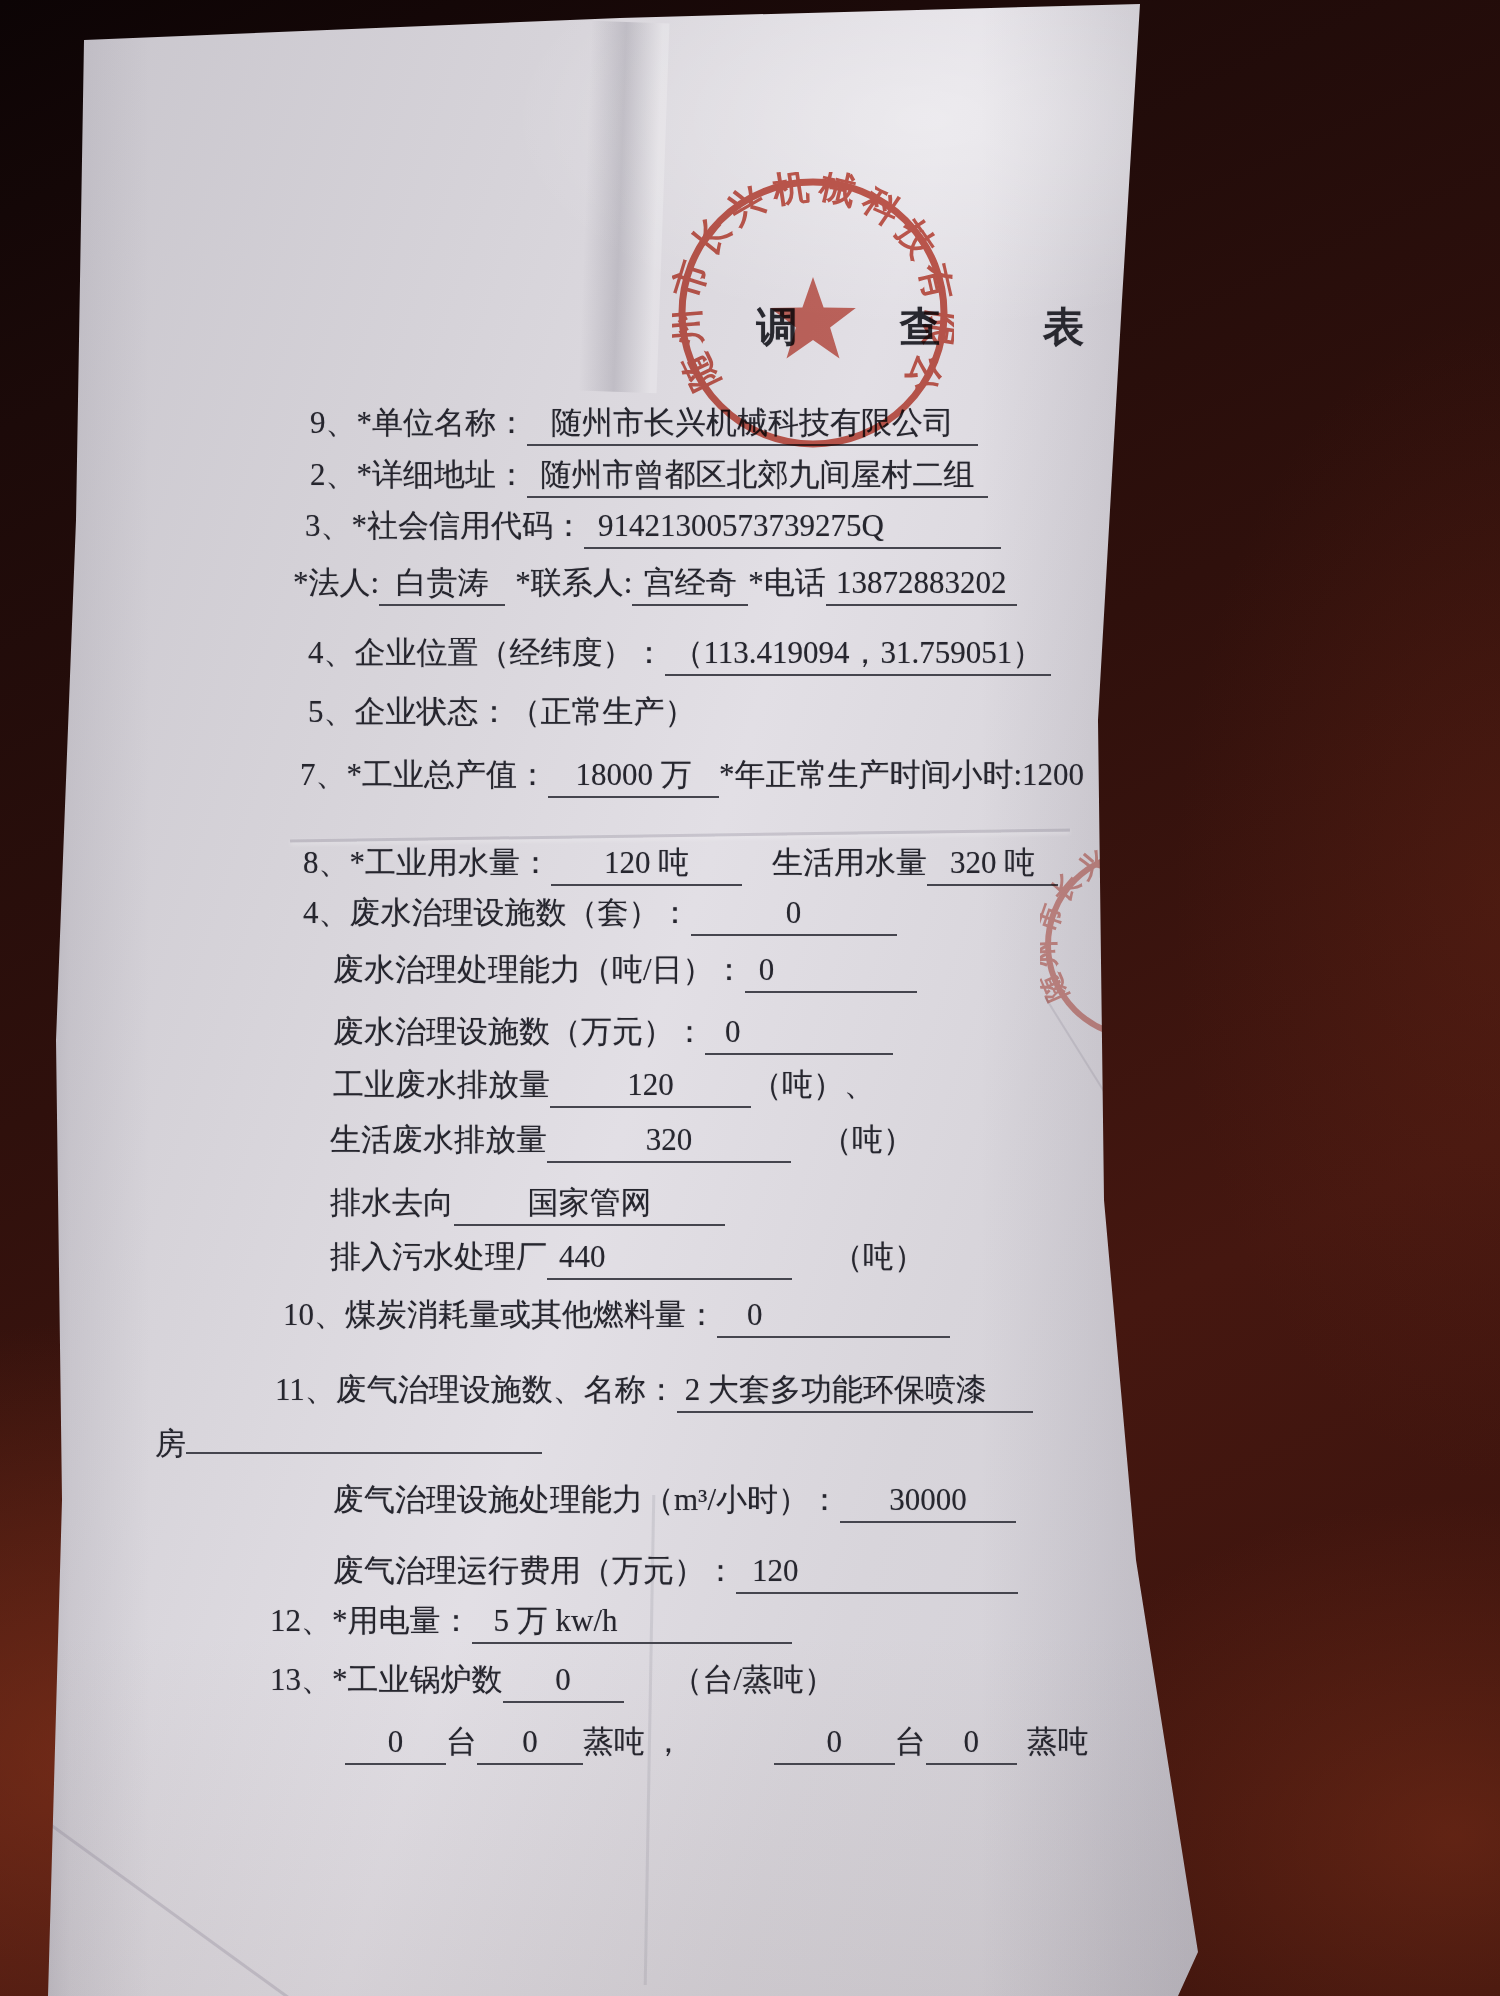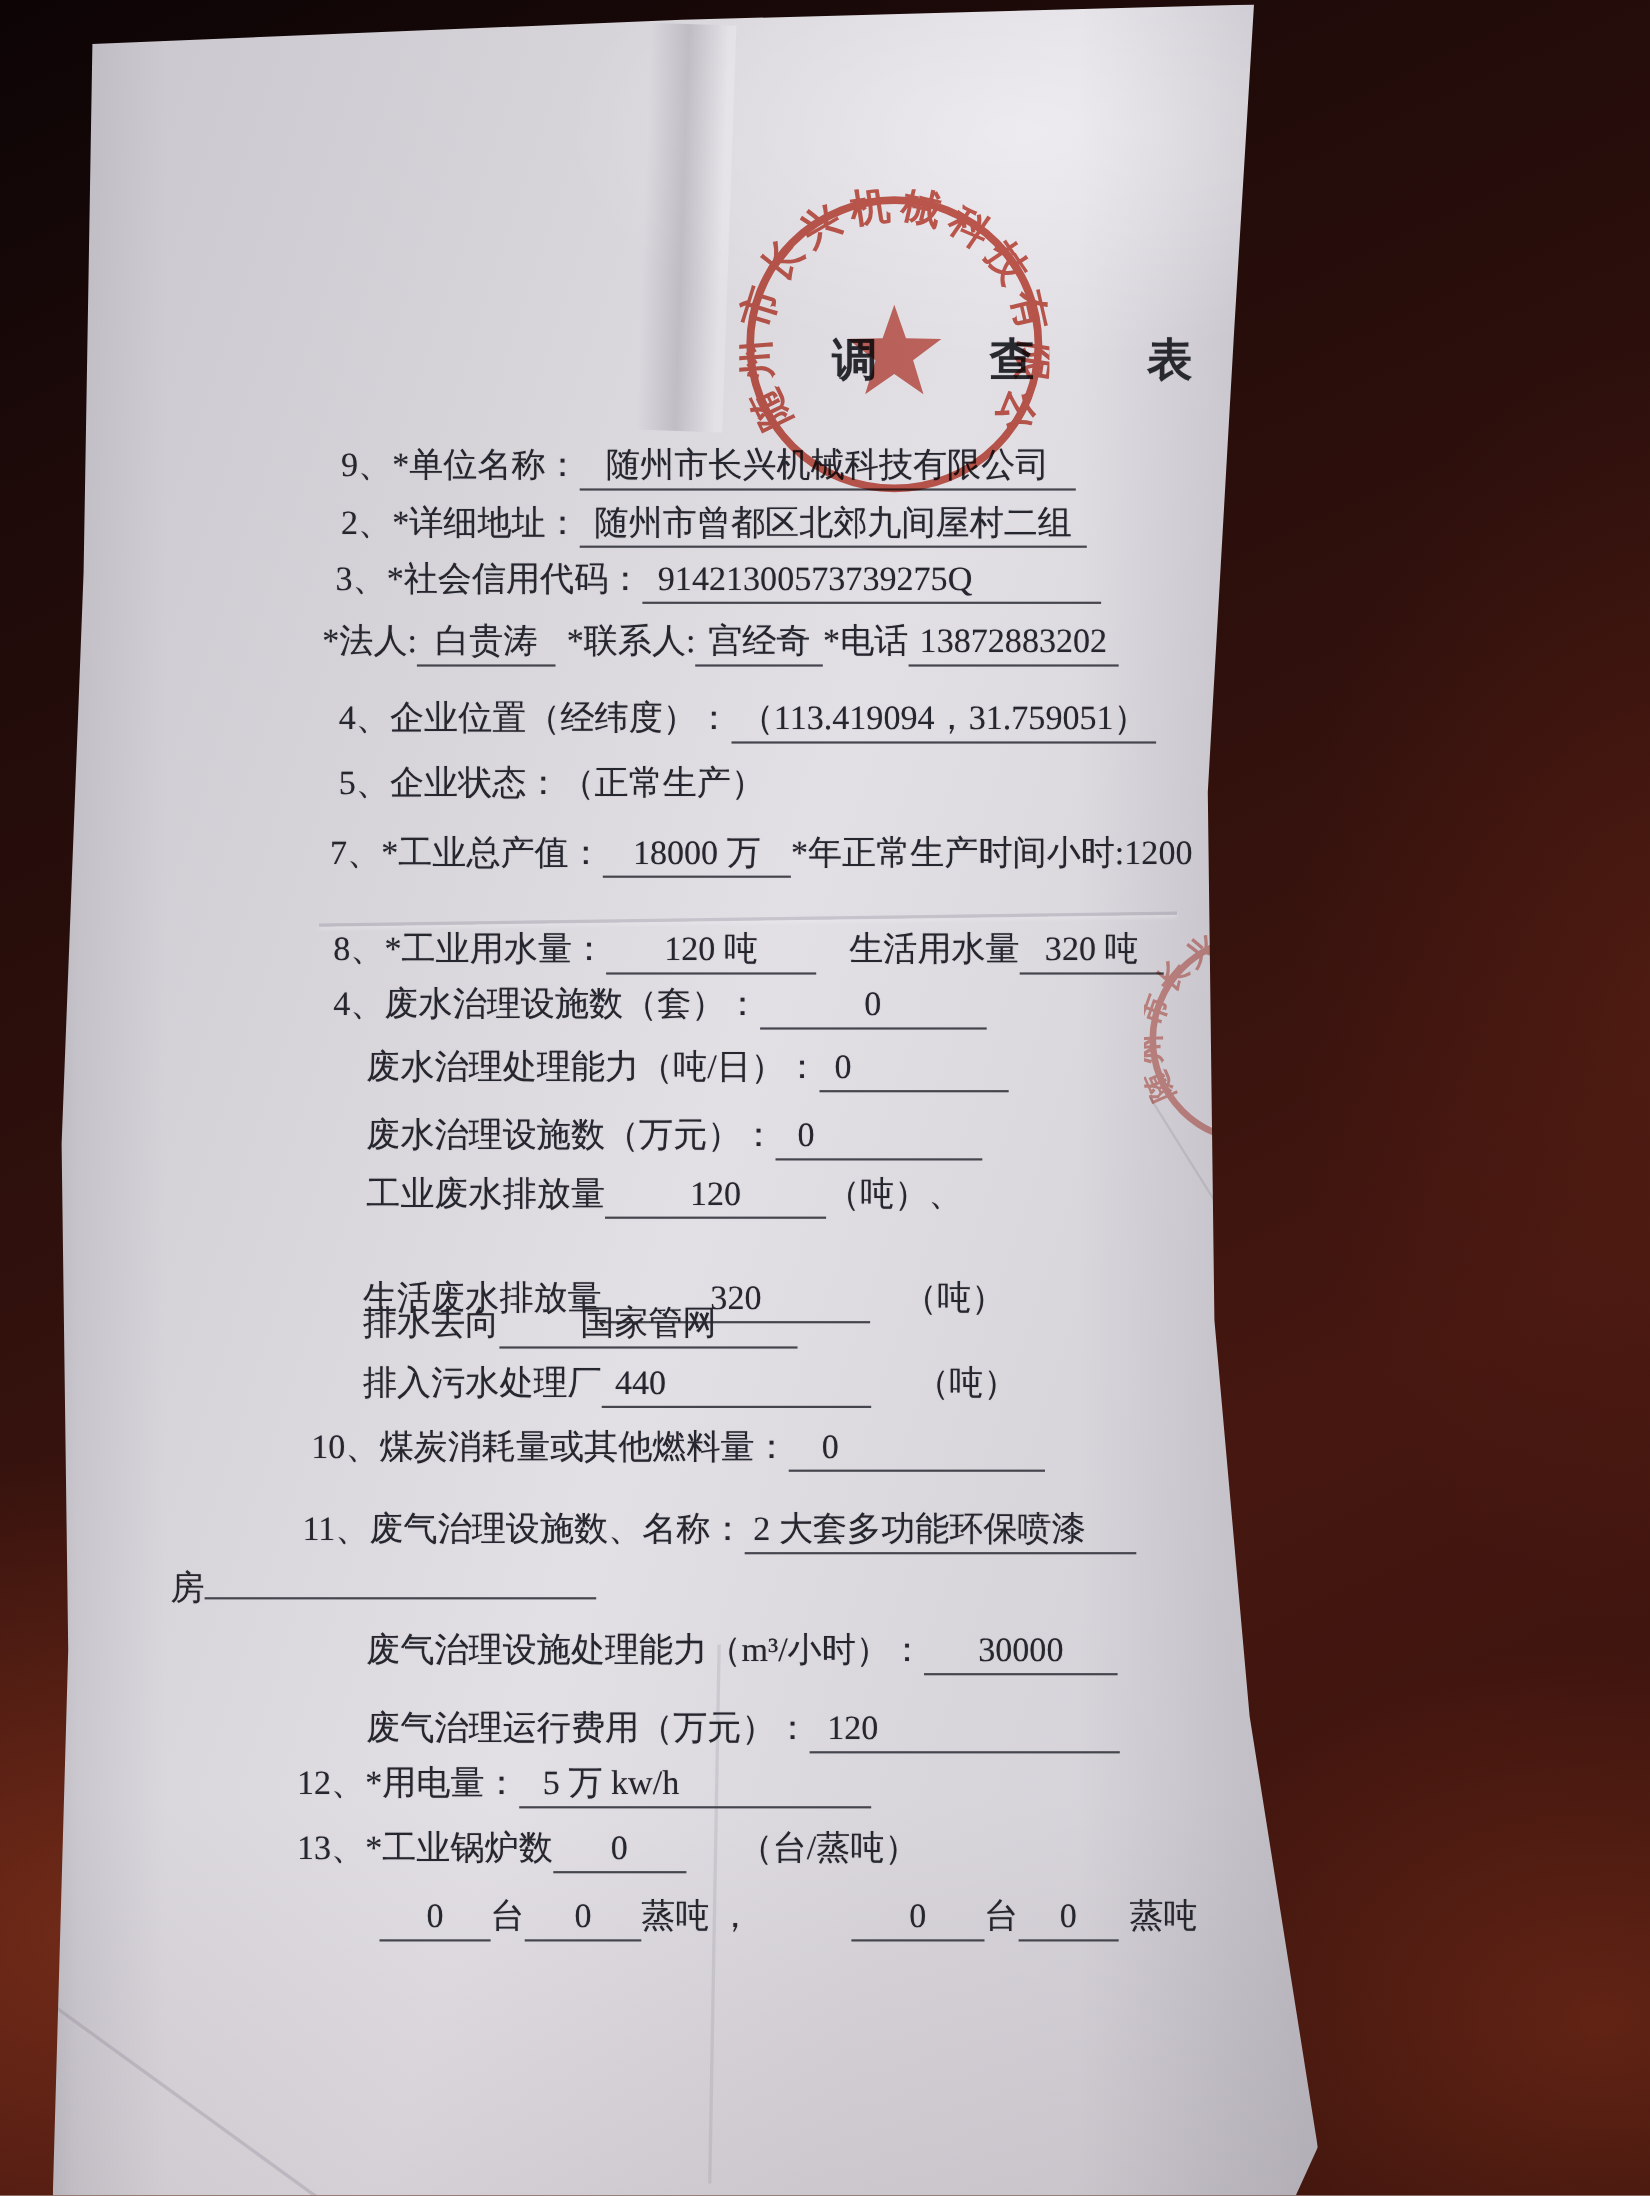--- a/index.html
+++ b/index.html
@@ -71,21 +71,21 @@
         <div class="row" style="top: 506px; left: 305px;"><span class="seg-t">3、*社会信用代码：</span><span class="seg-u left" style="min-width: 395px;">91421300573739275Q</span></div>
         <div class="row" style="top: 563px; left: 293px;"><span class="seg-t">*法人:</span><span class="seg-u" style="min-width: 110px;">白贵涛</span><span class="seg-g" style="width: 10px;"></span><span class="seg-t">*联系人:</span><span class="seg-u" style="min-width: 100px;">宫经奇</span><span class="seg-t">*电话</span><span class="seg-u" style="min-width: 175px;">13872883202</span></div>
         <div class="row" style="top: 617px; left: 308px;"><span class="seg-t">4、企业位置（经纬度）：</span><span class="seg-u" style="min-width: 368px; margin-top: 16px;">（113.419094，31.759051）</span></div>
         <div class="row" style="top: 692px; left: 308px;"><span class="seg-t">5、企业状态：（正常生产）</span></div>
         <div class="row" style="top: 755px; left: 300px;"><span class="seg-t">7、*工业总产值：</span><span class="seg-u" style="min-width: 155px;">18000 万</span><span class="seg-t">*年正常生产时间小时:1200</span></div>
         <div class="row" style="top: 843px; left: 303px;"><span class="seg-t">8、*工业用水量：</span><span class="seg-u" style="min-width: 175px;">120 吨</span><span class="seg-g" style="width: 30px;"></span><span class="seg-t">生活用水量</span><span class="seg-u" style="min-width: 115px;">320 吨</span></div>
         <div class="row" style="top: 893px; left: 303px;"><span class="seg-t">4、废水治理设施数（套）：</span><span class="seg-u" style="min-width: 190px;">0</span></div>
         <div class="row" style="top: 950px; left: 333px;"><span class="seg-t">废水治理处理能力（吨/日）：</span><span class="seg-u left" style="min-width: 150px;">0</span></div>
         <div class="row" style="top: 1012px; left: 333px;"><span class="seg-t">废水治理设施数（万元）：</span><span class="seg-u left" style="min-width: 160px; padding-left: 20px;">0</span></div>
         <div class="row" style="top: 1065px; left: 333px;"><span class="seg-t">工业废水排放量</span><span class="seg-u" style="min-width: 185px;">120</span><span class="seg-t">（吨）、</span></div>
-        <div class="row" style="top: 1120px; left: 330px;"><span class="seg-t">生活废水排放量</span><span class="seg-u" style="min-width: 228px; margin-top: 40px;">320</span><span class="seg-g" style="width: 30px;"></span><span class="seg-t">（吨）</span></div>
+        <div class="row" style="top: 1120px; left: 330px;"><span class="seg-t">生活废水排放量</span><span class="seg-u" style="min-width: 228px;">320</span><span class="seg-g" style="width: 30px;"></span><span class="seg-t">（吨）</span></div>
         <div class="row" style="top: 1183px; left: 330px;"><span class="seg-t">排水去向</span><span class="seg-u" style="min-width: 255px; font-family: Liberation Serif, serif;">国家管网</span></div>
         <div class="row" style="top: 1237px; left: 330px;"><span class="seg-t">排入污水处理厂</span><span class="seg-u left" style="min-width: 225px; padding-left: 12px;">440</span><span class="seg-g" style="width: 40px;"></span><span class="seg-t">（吨）</span></div>
         <div class="row" style="top: 1295px; left: 283px;"><span class="seg-t">10、煤炭消耗量或其他燃料量：</span><span class="seg-u left" style="min-width: 195px; padding-left: 30px;">0</span></div>
         <div class="row" style="top: 1370px; left: 275px;"><span class="seg-t">11、废气治理设施数、名称：</span><span class="seg-u left" style="min-width: 340px; padding-left: 8px;">2 大套多功能环保喷漆</span></div>
         <div class="row" style="top: 1424px; left: 155px;"><span class="seg-t">房</span><span class="seg-u" style="min-width: 340px;"></span></div>
         <div class="row" style="top: 1480px; left: 333px;"><span class="seg-t">废气治理设施处理能力（m³/小时）：</span><span class="seg-u" style="min-width: 160px;">30000</span></div>
         <div class="row" style="top: 1551px; left: 333px;"><span class="seg-t">废气治理运行费用（万元）：</span><span class="seg-u left" style="min-width: 258px; padding-left: 16px;">120</span></div>
         <div class="row" style="top: 1601px; left: 270px;"><span class="seg-t">12、*用电量：</span><span class="seg-u left" style="min-width: 290px; padding-left: 22px;">5 万 kw/h</span></div>
         <div class="row" style="top: 1660px; left: 270px;"><span class="seg-t">13、*工业锅炉数</span><span class="seg-u" style="min-width: 105px;">0</span><span class="seg-g" style="width: 48px;"></span><span class="seg-t">（台/蒸吨）</span></div>
         <div class="row" style="top: 1722px; left: 345px;"><span class="seg-u" style="min-width: 85px;">0</span><span class="seg-t">台</span><span class="seg-u" style="min-width: 90px;">0</span><span class="seg-t">蒸吨 ，</span><span class="seg-g" style="width: 90px;"></span><span class="seg-u" style="min-width: 105px;">0</span><span class="seg-t">台</span><span class="seg-u" style="min-width: 75px;">0</span><span class="seg-g" style="width: 10px;"></span><span class="seg-t">蒸吨</span></div>

